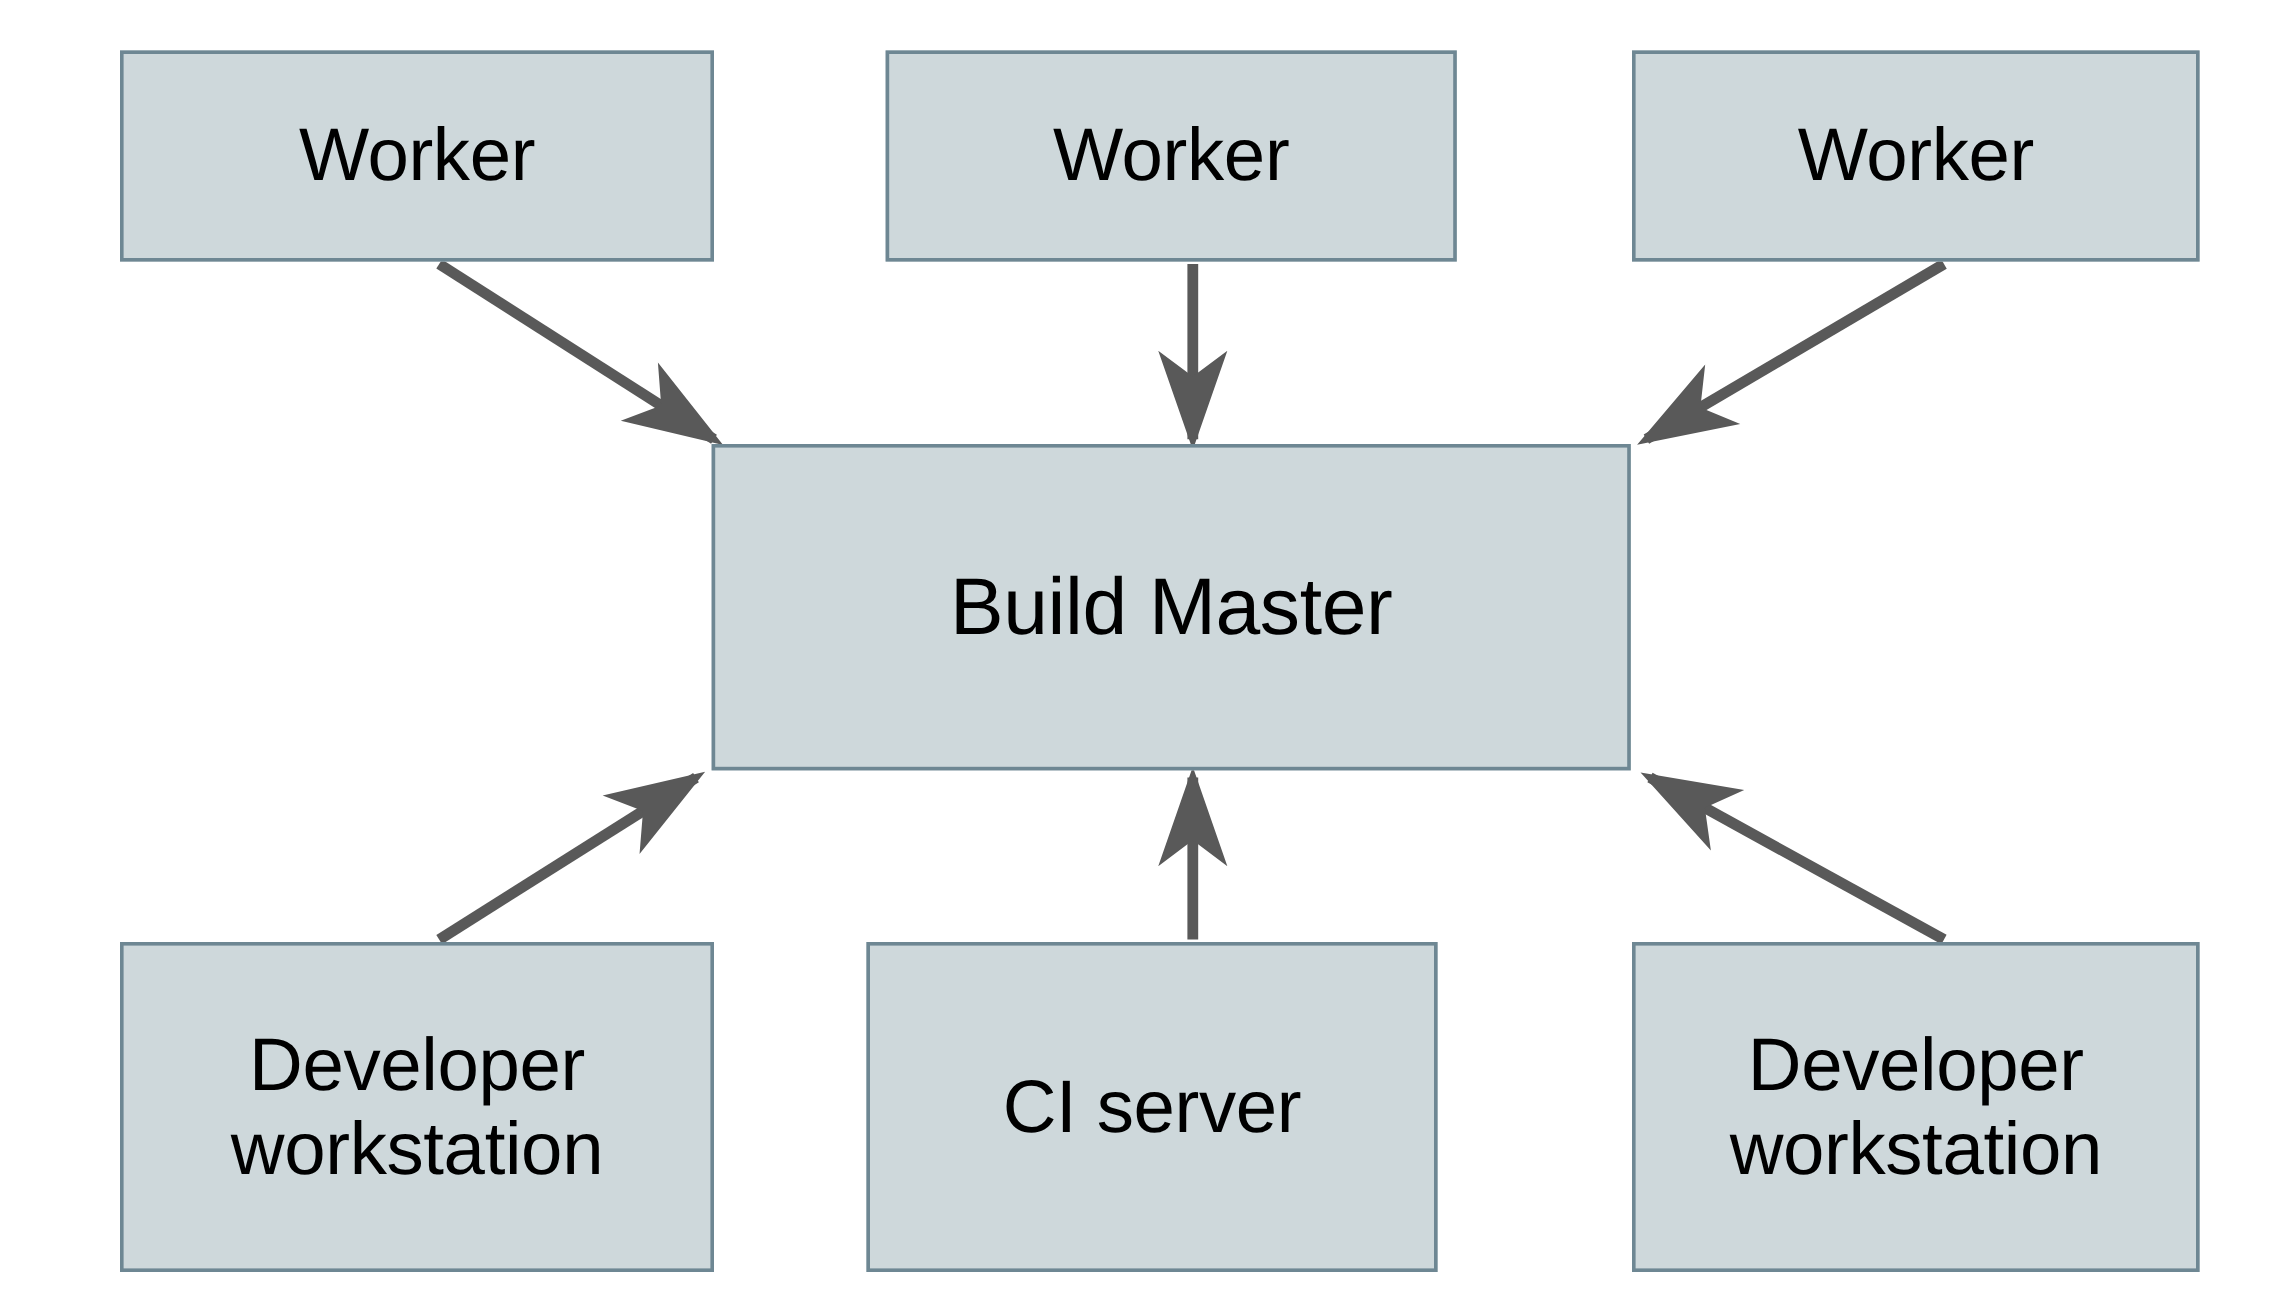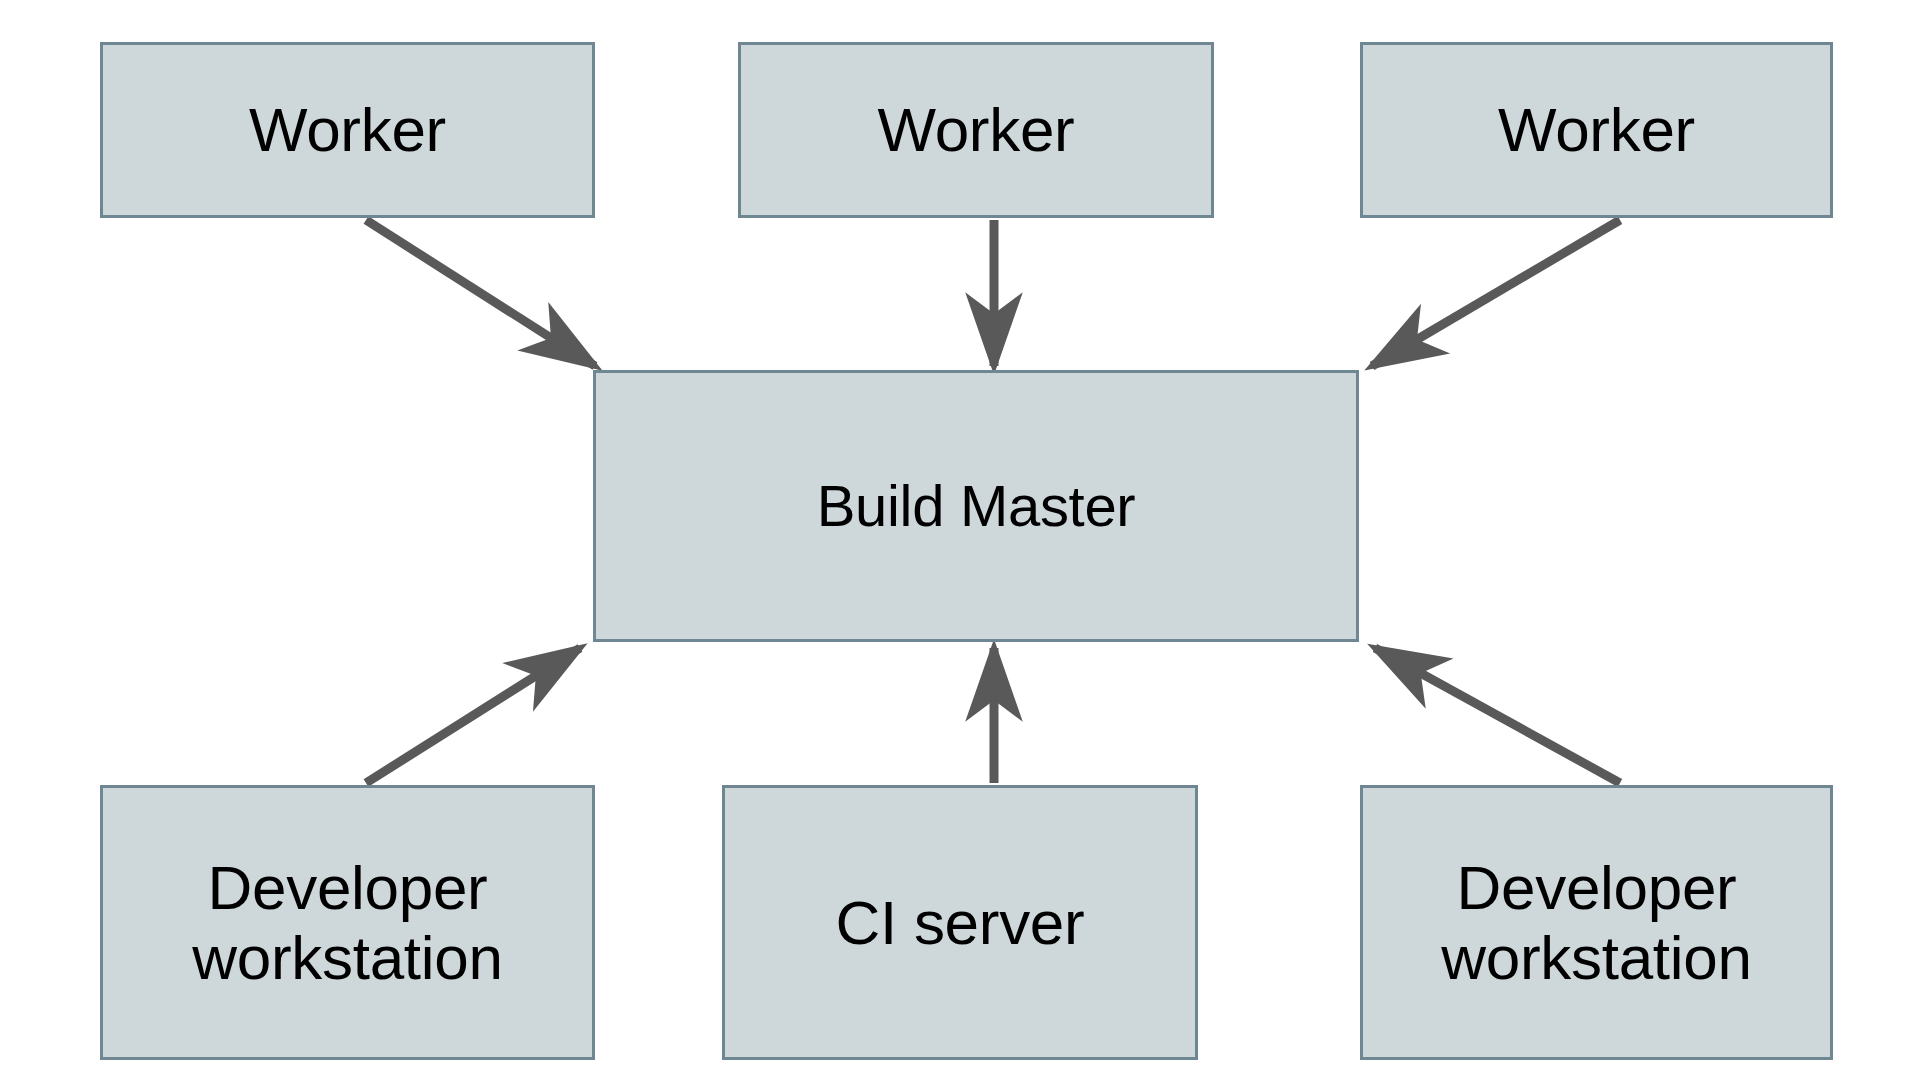--- a/index.html
+++ b/index.html
@@ -48,21 +48,21 @@
     width: 100%;
     white-space: pre-line;
   }
 
   
   #node-worker-1 { left: 100px; top: 42px;  width: 495px; height: 176px; font-size: 62px; }
   #node-worker-2 { left: 738px; top: 42px;  width: 476px; height: 176px; font-size: 62px; }
   #node-worker-3 { left: 1360px; top: 42px; width: 473px; height: 176px; font-size: 62px; }
 
   
-  #node-build-master { left: 593px; top: 370px; width: 766px; height: 272px; font-size: 58px; }
+  #node-build-master { left: 593px; top: 370px; width: 766px; height: 272px; font-size: 67px; }
 
   
   #node-dev-ws-left  { left: 100px;  top: 785px; width: 495px; height: 275px; font-size: 62px; }
   #node-ci-server    { left: 722px;  top: 785px; width: 476px; height: 275px; font-size: 62px; }
   #node-dev-ws-right { left: 1360px; top: 785px; width: 473px; height: 275px; font-size: 62px; }
 </style>
 </head>
 <body>
 
 <div id="diagram-canvas">

